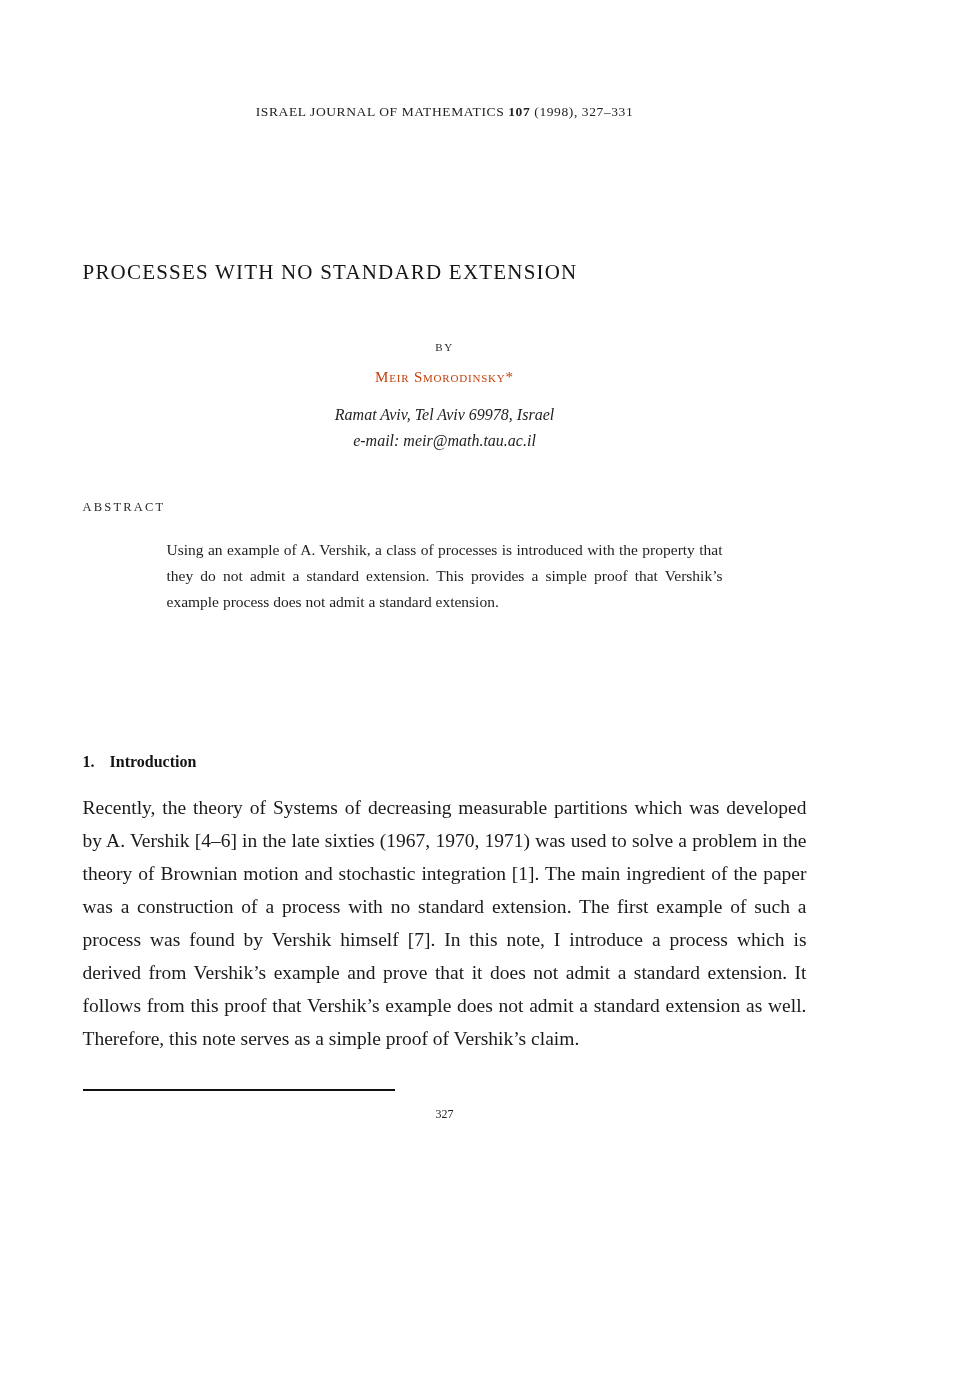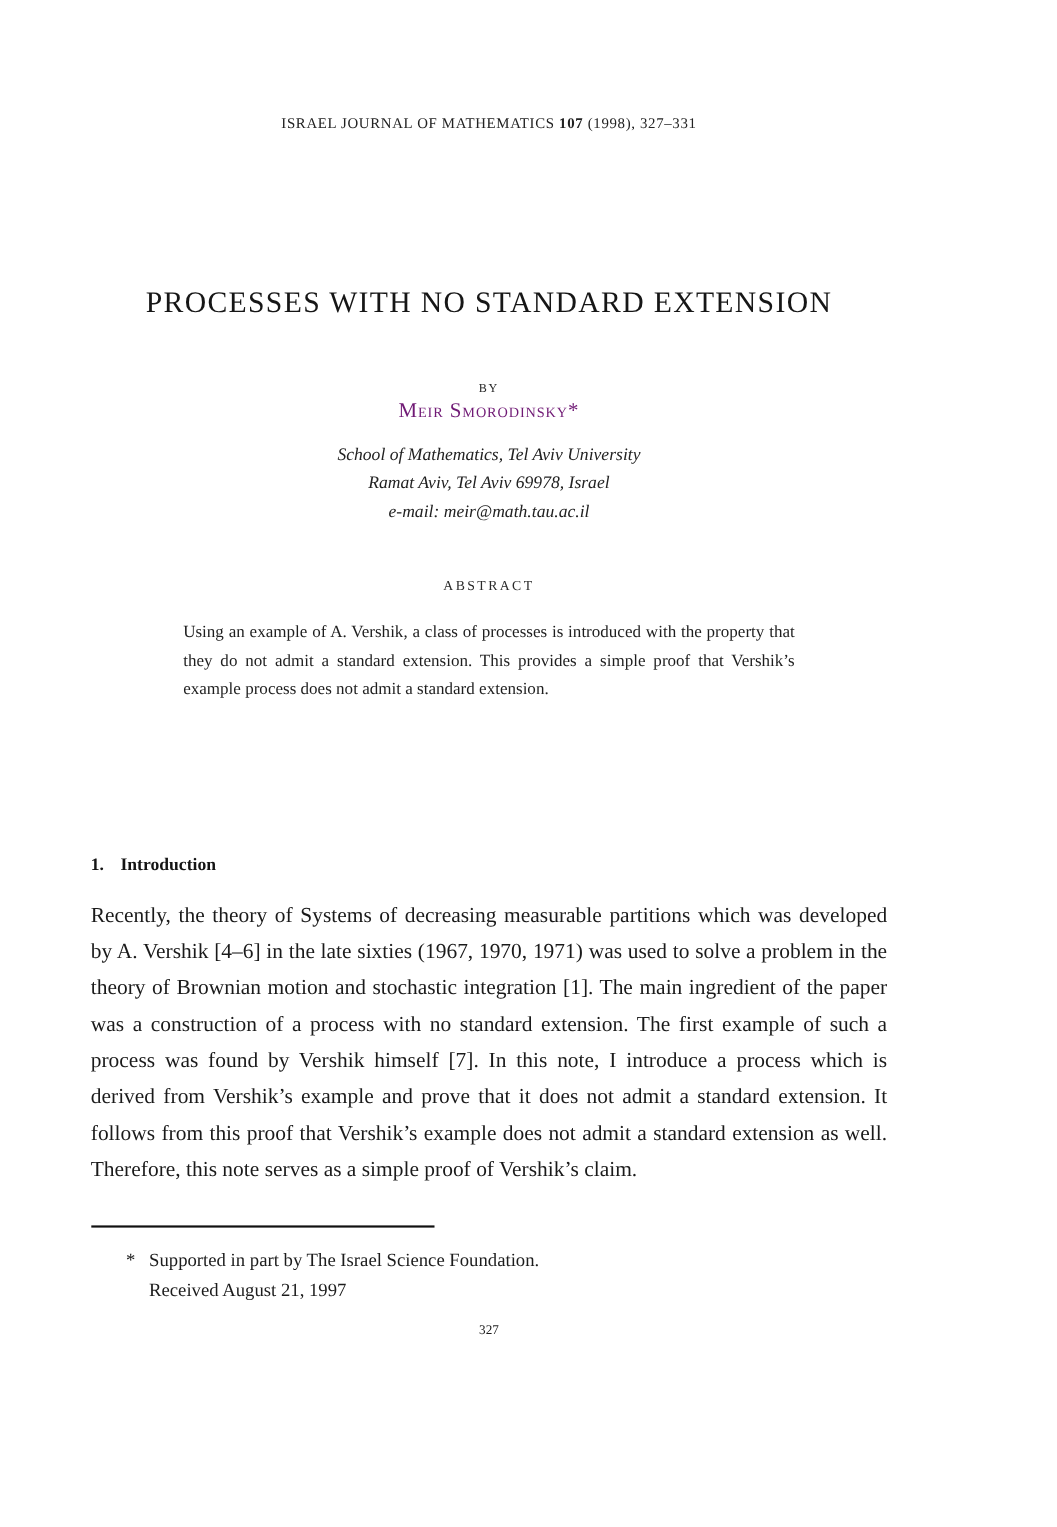--- a/index.html
+++ b/index.html
@@ -24,52 +24,51 @@
   .it { }
   .b  { font-weight: bold; }
 
   .journal-header {
     text-align: center;
     font-size: 13.5px;
     letter-spacing: 0.6px;
     color: #222;
   }
   .title {
-    text-align: center;
-    font-size: 27px;
+    text-align: left;
+    font-size: 21px;
     font-weight: 400;
     letter-spacing: 1.2px;
     margin-top: 140px;
     color: #161616;
   }
   .by {
     text-align: center;
     font-size: 11px;
     letter-spacing: 1.6px;
     margin-top: 56px;
     color: #2a2a2a;
   }
   .author {
     text-align: center;
-    font-size: 19px;
+    font-size: 15px;
     font-variant: small-caps;
     letter-spacing: 0.8px;
-    margin-top: 4px;
-    color: #701a75;
+    margin-top: 16px;
+    color: #c2410c;
   }
   .affil {
     text-align: center;
     font-style: italic;
     font-size: 16px;
     line-height: 26px;
     margin-top: 16px;
     color: #222;
   }
   .abstract-heading {
-    text-align: center;
     font-size: 12.5px;
     letter-spacing: 2.2px;
     margin-top: 46px;
     color: #2a2a2a;
   }
   .abstract-body {
     width: 556px;
     margin: 22px auto 0 auto;
     font-size: 15.5px;
     line-height: 26px;
@@ -123,40 +122,33 @@
 
     <div class="journal-header"><span>ISRAEL JOURNAL OF MATHEMATICS </span><span class="b">107</span><span> (1998), 327–331</span></div>
 
     <h1 class="title">PROCESSES WITH NO STANDARD EXTENSION</h1>
 
     <div class="by">BY</div>
 
     <div class="author">Meir Smorodinsky*</div>
 
     <div class="affil">
-      <div>School of Mathematics, Tel Aviv University</div>
       <div>Ramat Aviv, Tel Aviv 69978, Israel</div>
       <div>e-mail: meir@math.tau.ac.il</div>
     </div>
 
     <div class="abstract-heading">ABSTRACT</div>
 
     <p class="abstract-body"><span>Using an example of A. Vershik, a class of processes is introduced with the property that they do not admit a </span><span class="it">standard extension</span><span>. This provides a simple proof that Vershik’s example process does not admit a standard extension.</span></p>
 
     <h2 class="section-heading">
       <span>1.</span><span class="gap"></span><span>Introduction</span>
     </h2>
 
     <p class="body-par"><span>Recently, the theory of </span><span class="it">Systems of decreasing measurable partitions</span><span> which was developed by A. Vershik [4–6] in the late sixties (1967, 1970, 1971) was used to solve a problem in the theory of Brownian motion and stochastic integration [1]. The main ingredient of the paper was a construction of a process with no </span><span class="it">standard extension</span><span>. The first example of such a process was found by Vershik himself [7]. In this note, I introduce a process which is derived from Vershik’s example and prove that it does not admit a standard extension. It follows from this proof that Vershik’s example does not admit a standard extension as well. Therefore, this note serves as a simple proof of Vershik’s claim.</span></p>
 
     <div class="footnote-rule"></div>
 
-    <div class="footnote">
-      <div class="fn-line1">
-        <span class="fn-marker">*</span><span>Supported in part by The Israel Science Foundation.</span>
-      </div>
-      <div class="fn-line2">Received August 21, 1997</div>
-    </div>
 
     <div class="page-number">327</div>
 
   </div>
 </div>
 
 </body></html>

